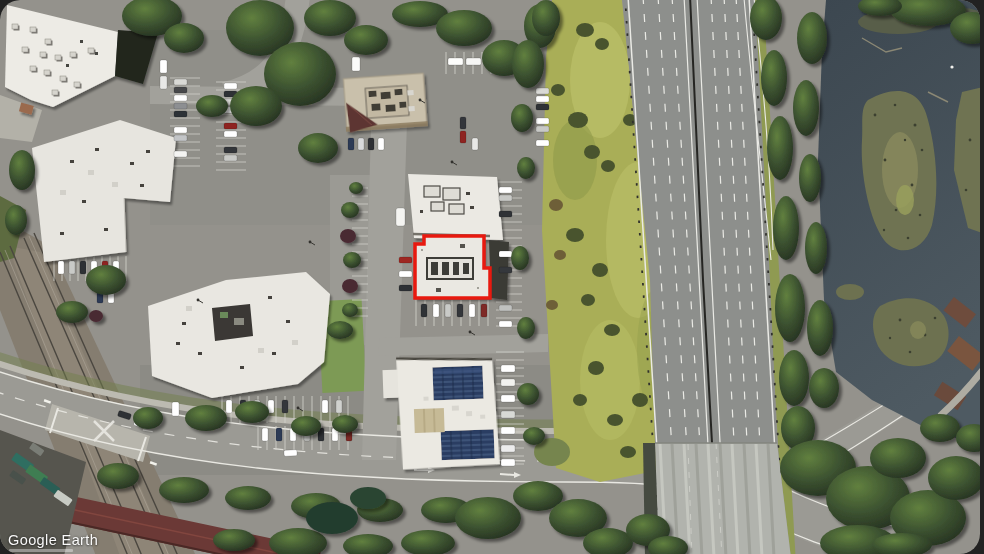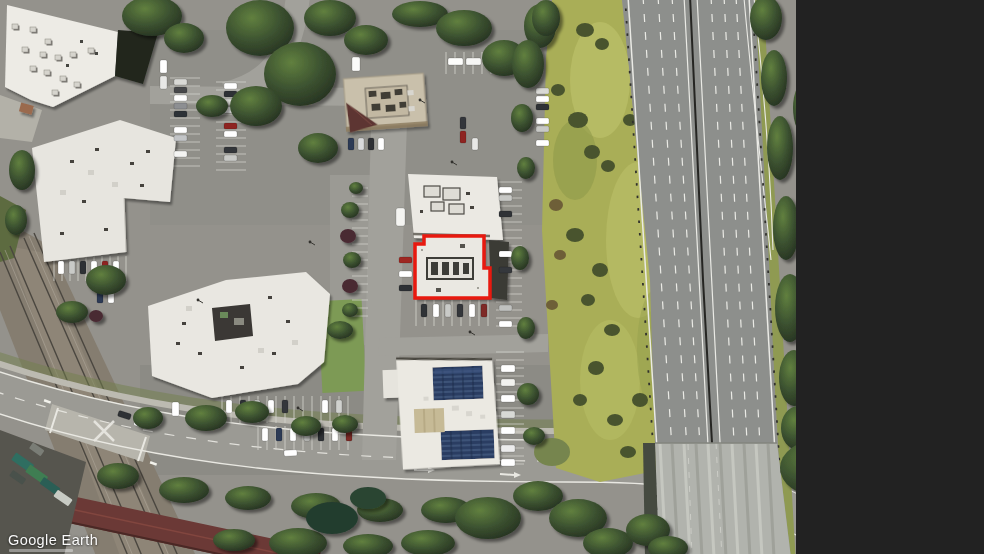--- a/index.html
+++ b/index.html
@@ -1,16 +1,16 @@
 <!DOCTYPE html>
 <html><head>
 <meta charset="utf-8">
 <style>
   html,body{margin:0;padding:0;background:#222;}
-  .stage{position:relative;width:796px;height:554px;overflow:hidden;background:#000000;font-family:"Liberation Sans",sans-serif;}
+  .stage{position:relative;width:980px;height:554px;overflow:hidden;background:#000000;font-family:"Liberation Sans",sans-serif;border-radius:20px;}
   .stage svg{position:absolute;left:0;top:0;display:block;}
   .watermark{position:absolute;left:8px;bottom:6px;color:#ffffff;font-size:14.5px;letter-spacing:.4px;
     text-shadow:0 0 3px rgba(0,0,0,.55),0 1px 2px rgba(0,0,0,.4);opacity:.96;font-family:"Liberation Sans",sans-serif;}
   .attribution{position:absolute;left:9px;bottom:2px;width:64px;height:3.5px;background:rgba(255,255,255,.38);filter:blur(.7px);border-radius:1px;}
 </style>
 </head>
 <body>
 
 <div class="stage">
 <svg width="984" height="554" viewBox="0 0 984 554">

